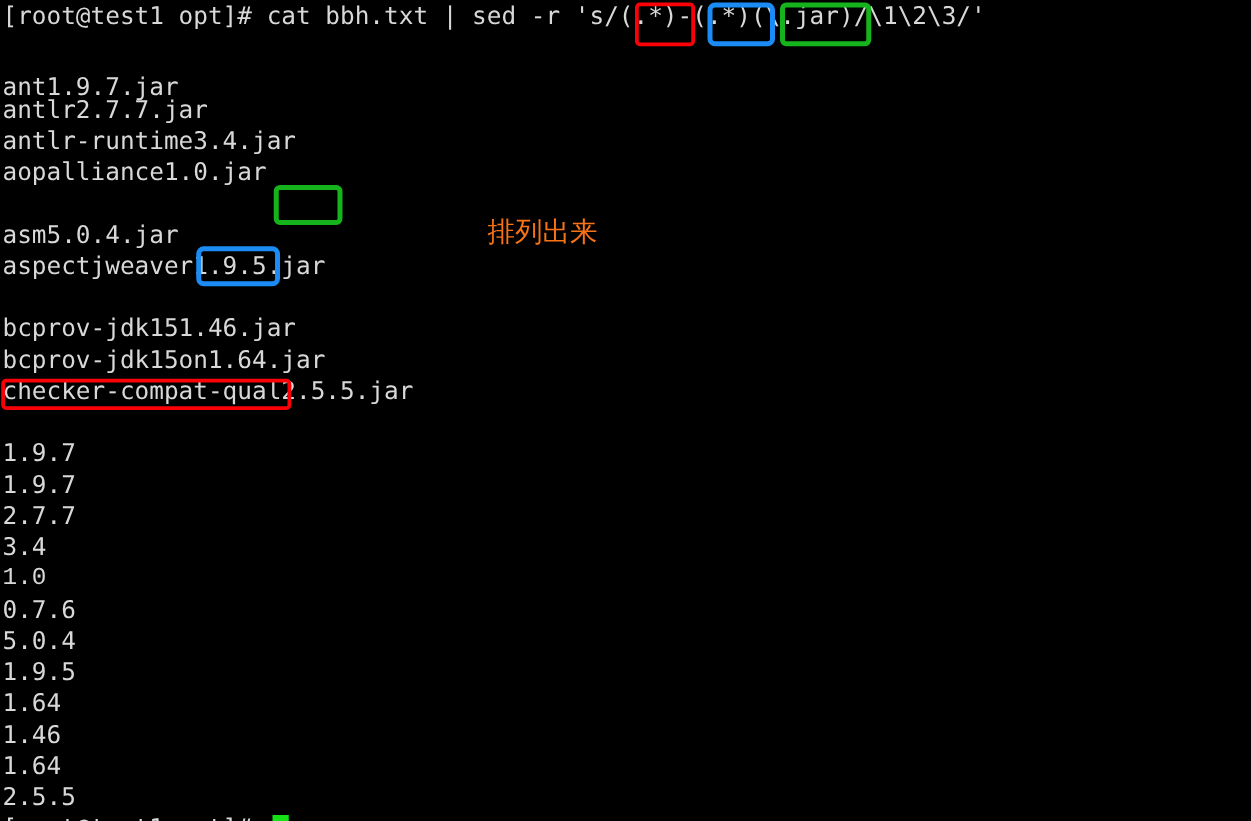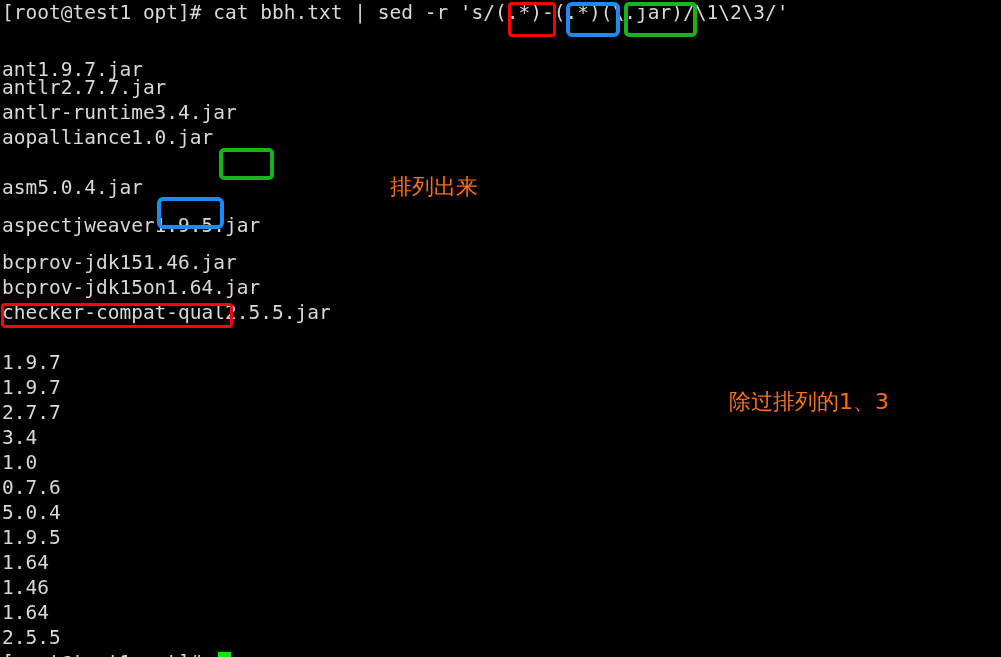--- a/index.html
+++ b/index.html
@@ -70,46 +70,45 @@
 
 <div id="terminal">
 
   <div class="term-line prompt-line" style="top:0px;">[root@test1 opt]# cat bbh.txt | sed -r 's/(.*)-(.*)(\.jar)/\1\2\3/'</div>
 
   <div class="term-line out-line" style="top:25px;margin-top:32px;">ant1.9.7.jar</div>
   <div class="term-line out-line" style="top:75px;">antlr2.7.7.jar</div>
   <div class="term-line out-line" style="top:100px;">antlr-runtime3.4.jar</div>
   <div class="term-line out-line" style="top:125px;">aopalliance1.0.jar</div>
   <div class="term-line out-line" style="top:175px;">asm5.0.4.jar</div>
-  <div class="term-line out-line" style="top:200px;margin-top:13px;">aspectjweaver1.9.5.jar</div>
+  <div class="term-line out-line" style="top:200px;">aspectjweaver1.9.5.jar</div>
   <div class="term-line out-line" style="top:250px;">bcprov-jdk151.46.jar</div>
   <div class="term-line out-line" style="top:275px;">bcprov-jdk15on1.64.jar</div>
   <div class="term-line out-line" style="top:300px;">checker-compat-qual2.5.5.jar</div>
 
 
   <div class="term-line out-line" style="top:350px;">1.9.7</div>
   <div class="term-line out-line" style="top:375px;">1.9.7</div>
   <div class="term-line out-line" style="top:400px;">2.7.7</div>
   <div class="term-line out-line" style="top:425px;">3.4</div>
-  <div class="term-line out-line" style="top:450px;">1.0</div>
+  <div class="term-line out-line" style="top:450px;font-family:Liberation Mono, monospace;">1.0</div>
   <div class="term-line out-line" style="top:475px;">0.7.6</div>
   <div class="term-line out-line" style="top:500px;">5.0.4</div>
   <div class="term-line out-line" style="top:525px;">1.9.5</div>
   <div class="term-line out-line" style="top:550px;">1.64</div>
   <div class="term-line out-line" style="top:575px;">1.46</div>
   <div class="term-line out-line" style="top:600px;">1.64</div>
   <div class="term-line out-line" style="top:625px;">2.5.5</div>
 
   <div class="term-line prompt-line" style="top:650px;">[root@test1 opt]# </div>
   <div class="cursor-block" style="left:218px; top:652px; width:13px; height:5px;"></div>
 
   <div class="hl hl-red" style="left:508px; top:2px; width:48px; height:35px;"></div>
   <div class="hl hl-blue" style="left:566px; top:2px; width:54px; height:35px;"></div>
   <div class="hl hl-green" style="left:624px; top:2px; width:73px; height:35px;"></div>
 
   <div class="hl hl-green" style="left:219px; top:148px; width:55px; height:32px;"></div>
   <div class="hl hl-blue" style="left:157px; top:197px; width:67px; height:32px;"></div>
   <div class="hl hl-red" style="left:1px; top:303px; width:232px; height:25px;"></div>
 
   <div class="annotation" style="left:390px; top:173px;">排列出来</div>
-  <div class="annotation" style="left:729px; top:388px;">除过排列的1、3</div>
 
 </div>
 
 </body></html>

